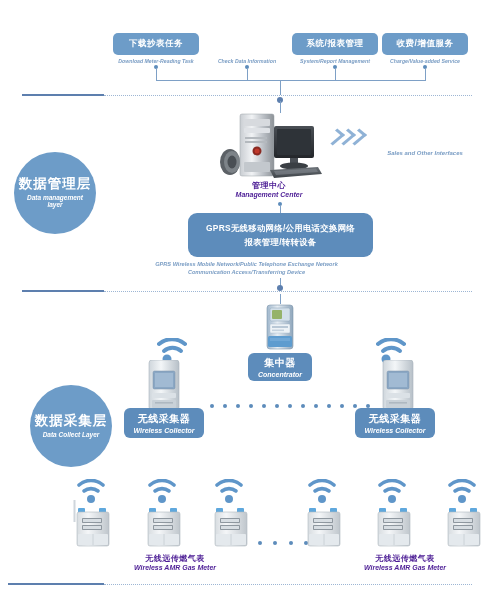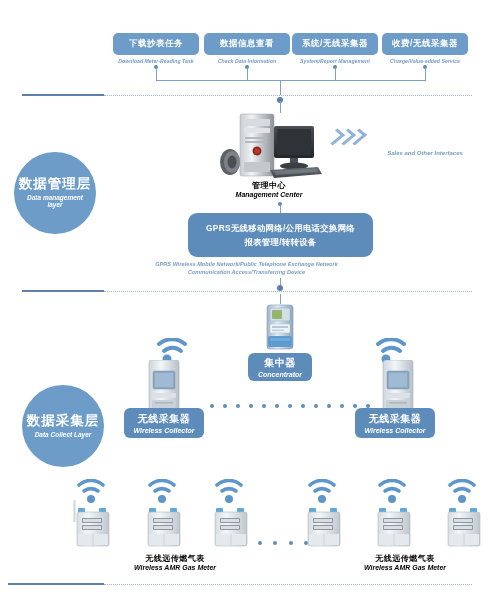--- a/index.html
+++ b/index.html
@@ -48,21 +48,21 @@
     text-align:center;line-height:1.7;
   }
   .gprs-box .l1,.gprs-box .l2{font-size:8.4px;font-weight:bold;letter-spacing:.3px;}
   .gprs-cap{
     position:absolute;width:100%;text-align:center;color:#7a9dc4;
     font-size:5.6px;font-style:italic;font-weight:bold;line-height:1.5;
   }
 
   
   .devcap{
-    position:absolute;text-align:center;color:#000000;white-space:nowrap;
+    position:absolute;text-align:center;color:#4c1d95;white-space:nowrap;
   }
   .devcap .cn{font-size:8px;font-weight:bold;letter-spacing:.5px;display:block;}
   .devcap .en{font-size:7px;font-style:italic;font-weight:bold;display:block;}
 
   
   .div-solid{position:absolute;height:2px;background:#5d7fae;}
   .div-dot{position:absolute;height:0;border-top:1.5px dotted #9db6d4;}
 
   
   .vline{position:absolute;width:1px;background:#7ea0c6;}
@@ -100,32 +100,29 @@
 <body>
 
 <div id="stage">
 
 
   <div class="appbox" style="left:113px;top:33px;width:86px;height:22px;">
     <span>下载抄表任务</span>
   </div>
   <div class="appcap" style="left:113px;top:58px;width:86px;">Download Meter-Reading Task</div>
 
-  <div class="appbox" style="left:204px;top:33px;width:86px;height:22px;">
-    <span>数据信息查看</span>
-  </div>
   <div class="appcap" style="left:204px;top:58px;width:86px;">Check Data Information</div>
 
   <div class="appbox" style="left:292px;top:33px;width:86px;height:22px;">
-    <span>系统/无线采集器</span>
+    <span>系统/报表管理</span>
   </div>
   <div class="appcap" style="left:290px;top:58px;width:90px;">System/Report Management</div>
 
   <div class="appbox" style="left:382px;top:33px;width:86px;height:22px;">
-    <span>收费/无线采集器</span>
+    <span>收费/增值服务</span>
   </div>
   <div class="appcap" style="left:380px;top:58px;width:90px;">Charge/Value-added Service</div>
 
   <div class="dot" style="left:154px;top:65px;"></div>
   <div class="dot" style="left:245px;top:65px;"></div>
   <div class="dot" style="left:333px;top:65px;"></div>
   <div class="dot" style="left:423px;top:65px;"></div>
 
   <div class="vline" style="left:156px;top:68px;height:12px;"></div>
   <div class="vline" style="left:247px;top:68px;height:12px;"></div>
@@ -208,21 +205,21 @@
     <div class="l2">报表管理/转转设备</div>
   </div>
   <div class="gprs-cap" style="left:0;top:260px;">GPRS Wireless Mobile Network/Public Telephone Exchange Network</div>
   <div class="gprs-cap" style="left:0;top:268px;">Communication  Access/Transferring Device</div>
 
   <div class="vline" style="left:280px;top:278px;height:12px;"></div>
   <div class="div-solid" style="left:22px;top:290px;width:82px;"></div>
   <div class="div-dot" style="left:104px;top:291px;width:368px;"></div>
   <div class="bigdot" style="left:277px;top:285px;"></div>
 
-  <div class="layer-circle" style="left:22px;top:385px;width:82px;height:82px;">
+  <div class="layer-circle" style="left:30px;top:385px;width:82px;height:82px;">
     <div class="cn">数据采集层</div>
     <div class="en">Data Collect Layer</div>
   </div>
 
   <div class="vline" style="left:280px;top:294px;height:10px;"></div>
   <div class="cmeter" style="left:263px;top:303px;width:34px;height:50px;">
     <svg width="34" height="50" viewBox="0 0 34 50">
       <defs>
         <linearGradient id="mtr" x1="0" y1="0" x2="1" y2="0">
           <stop offset="0" stop-color="#9fb6cc"></stop>

